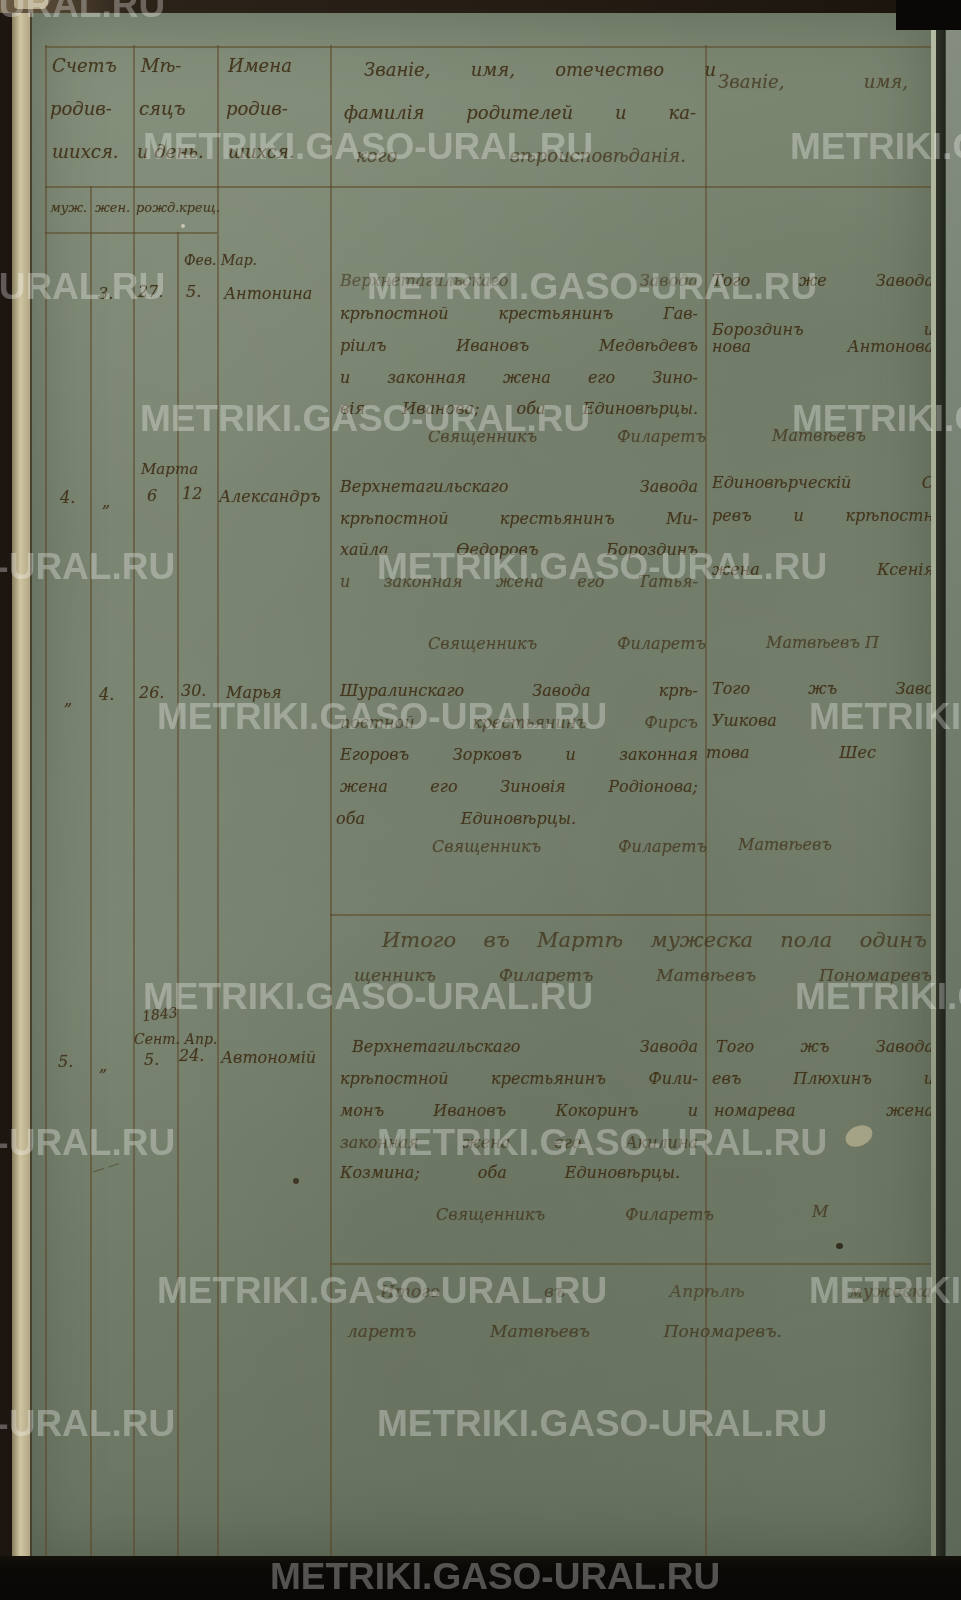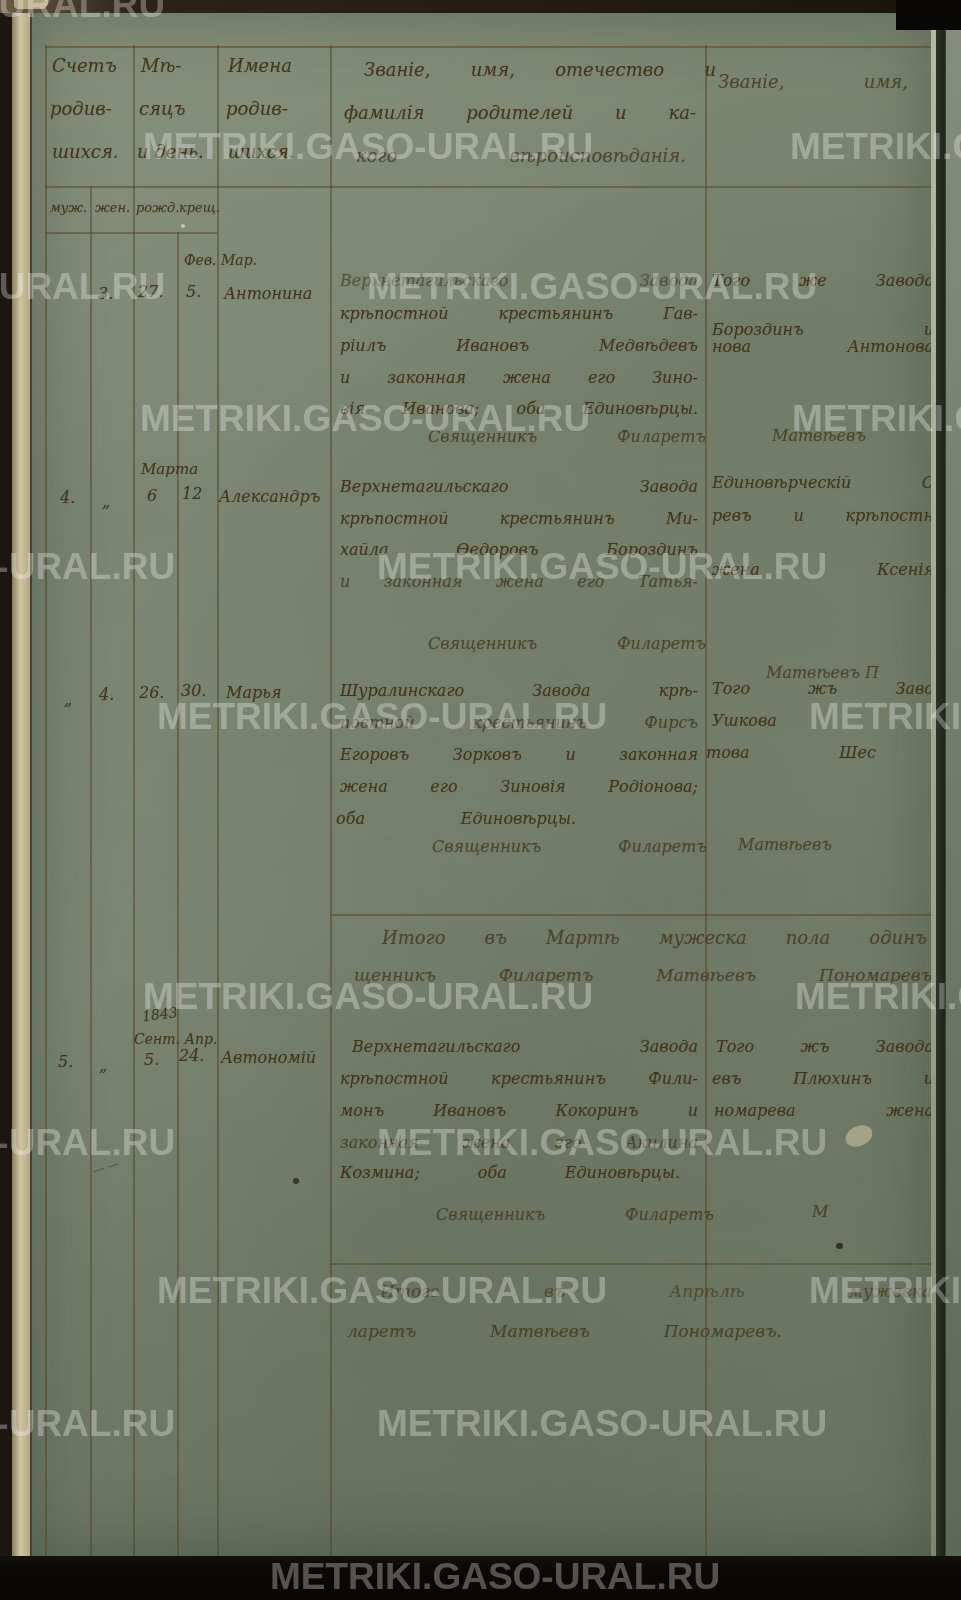--- a/index.html
+++ b/index.html
@@ -120,39 +120,39 @@
   <div class="hw fld ink" style="left:182px;top:484px;">12</div>
   <div class="hw fld ink" style="left:219px;top:487px;">Александръ</div>
   <div class="hw bod ink jst" style="left:340px;top:478px;width:358px;">Верхнетагильскаго Завода</div>
   <div class="hw bod ink jst" style="left:340px;top:510px;width:358px;">крѣпостной крестьянинъ Ми-</div>
   <div class="hw bod ink jst" style="left:340px;top:541px;width:358px;">хайла Ѳедоровъ Бороздинъ</div>
   <div class="hw bod ink-l jst" style="left:340px;top:573px;width:358px;">и законная жена его Татья-</div>
   <div class="hw bod ink jst" style="left:712px;top:474px;width:222px;">Единовѣрческій С</div>
   <div class="hw bod ink jst" style="left:712px;top:507px;width:222px;">ревъ и крѣпостн</div>
   <div class="hw bod ink jst" style="left:712px;top:561px;width:222px;">жена Ксенія</div>
   <div class="hw bod ink-l jst" style="left:428px;top:635px;width:278px;">Священникъ Филаретъ</div>
-  <div class="hw bod ink-l" style="left:766px;top:633px;margin-top:30px;">Матвѣевъ П</div>
+  <div class="hw bod ink-l" style="left:766px;top:633px;">Матвѣевъ П</div>
 
   <div class="hw fld ink" style="left:64px;top:690px;">„</div>
   <div class="hw fld ink" style="left:99px;top:685px;">4.</div>
   <div class="hw fld ink" style="left:139px;top:683px;">26.</div>
   <div class="hw fld ink" style="left:181px;top:681px;">30.</div>
   <div class="hw fld ink" style="left:226px;top:683px;">Марья</div>
   <div class="hw bod ink jst" style="left:340px;top:682px;width:358px;">Шуралинскаго Завода крѣ-</div>
   <div class="hw bod ink-l jst" style="left:340px;top:714px;width:358px;">постной крестьянинъ Фирсъ</div>
   <div class="hw bod ink jst" style="left:340px;top:746px;width:358px;">Егоровъ Зорковъ и законная</div>
   <div class="hw bod ink jst" style="left:340px;top:778px;width:358px;">жена его Зиновія Родіонова;</div>
   <div class="hw bod ink jst" style="left:336px;top:810px;width:240px;">оба Единовѣрцы.</div>
   <div class="hw bod ink jst" style="left:712px;top:680px;width:222px;">Того жъ Заво</div>
   <div class="hw bod ink jst" style="left:712px;top:712px;width:170px;">Ушкова</div>
   <div class="hw bod ink jst" style="left:706px;top:744px;width:170px;">това Шес</div>
   <div class="hw bod ink-l jst" style="left:432px;top:838px;width:275px;">Священникъ Филаретъ</div>
   <div class="hw bod ink-l" style="left:738px;top:835px;">Матвѣевъ</div>
 
-  <div class="hw ink-l jst" style="left:382px;top:928px;width:545px;font-size:18px;height:28px;">Итого въ Мартѣ мужеска пола одинъ</div>
+  <div class="hw ink-l jst" style="left:382px;top:928px;width:545px;font-size:21px;height:28px;">Итого въ Мартѣ мужеска пола одинъ</div>
   <div class="hw ink-l jst" style="left:354px;top:966px;width:578px;font-size:17px;height:28px;">щенникъ Филаретъ Матвѣевъ Пономаревъ</div>
 
   <div class="hw ink" style="left:142px;top:1006px;font-size:14px;transform:rotate(-7deg);">1843</div>
   <div class="hw ink" style="left:134px;top:1031px;font-size:14px;">Сент. Апр.</div>
   <div class="hw fld ink" style="left:58px;top:1052px;">5.</div>
   <div class="hw fld ink" style="left:99px;top:1056px;">„</div>
   <div class="hw fld ink" style="left:144px;top:1050px;">5.</div>
   <div class="hw fld ink" style="left:179px;top:1046px;">24.</div>
   <div class="hw fld ink" style="left:221px;top:1048px;">Автономій</div>
   <div class="hw ink-f" style="left:92px;top:1160px;font-size:12px;transform:rotate(-18deg);">— —</div>

